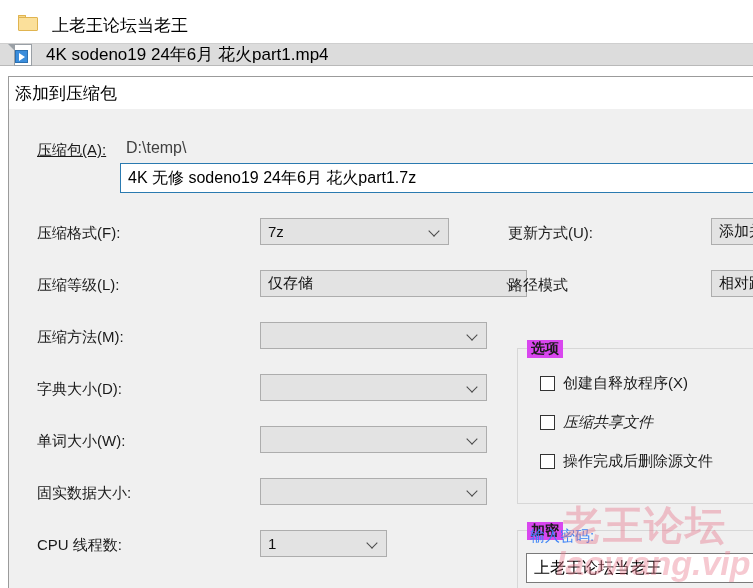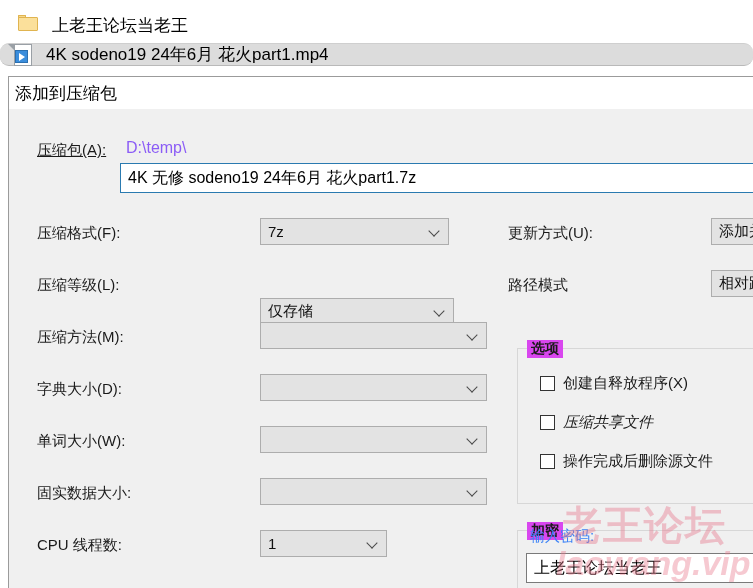--- a/index.html
+++ b/index.html
@@ -27,21 +27,20 @@
   }
   #row-folder {
     top: 8px; height: 35px;
     background: #ffffff;
   }
   #row-file {
     top: 43px; height: 23px;
     background: #dcdcdc;
     border-top: 1px solid #cfcfcf;
     border-bottom: 1px solid #b9b9b9;
-    border-radius: 9px;
   }
   .row-icon {
     width: 22px; height: 22px;
     margin-left: 18px; margin-right: 12px;
     flex: 0 0 auto;
     position: relative;
   }
   .row-label { white-space: nowrap; }
   #row-file .row-icon { margin-left: 14px; margin-right: 10px; }
 
@@ -153,21 +152,21 @@
     border-right: 1px solid #4a4a4a;
     border-bottom: 1px solid #4a4a4a;
     transform: rotate(45deg);
   }
 
   
   #archive-path {
     position: absolute;
     left: 117px; top: 30px;
     font-size: 16px;
-    color: #8b5cf6;
+    color: #404040;
     white-space: nowrap;
   }
   #archive-name-input {
     position: absolute;
     left: 111px; top: 54px;
     width: 700px; height: 30px;
     background: #ffffff;
     border: 1px solid #2a7ab0;
     display: flex; align-items: center;
   }
@@ -303,21 +302,21 @@
       <span class="lbl" style="left:28px; top:219px;">压缩方法(M):</span>
       <span class="lbl" style="left:28px; top:271px;">字典大小(D):</span>
       <span class="lbl" style="left:28px; top:323px;">单词大小(W):</span>
       <span class="lbl" style="left:28px; top:375px;">固实数据大小:</span>
       <span class="lbl" style="left:28px; top:427px;text-align:center;">CPU 线程数:</span>
 
       <div class="combo" style="left:251px; top:109px; width:189px;">
         <span class="val">7z</span>
         <span class="chev"></span>
       </div>
-      <div class="combo" style="left:251px; top:161px; width:194px;margin-top:28px;">
+      <div class="combo" style="left:251px; top:161px; width:267px;">
         <span class="val">仅存储</span>
         <span class="chev"></span>
       </div>
       <div class="combo" style="left:251px; top:213px; width:227px;">
         <span class="val"></span>
         <span class="chev"></span>
       </div>
       <div class="combo" style="left:251px; top:265px; width:227px;">
         <span class="val"></span>
         <span class="chev"></span>

